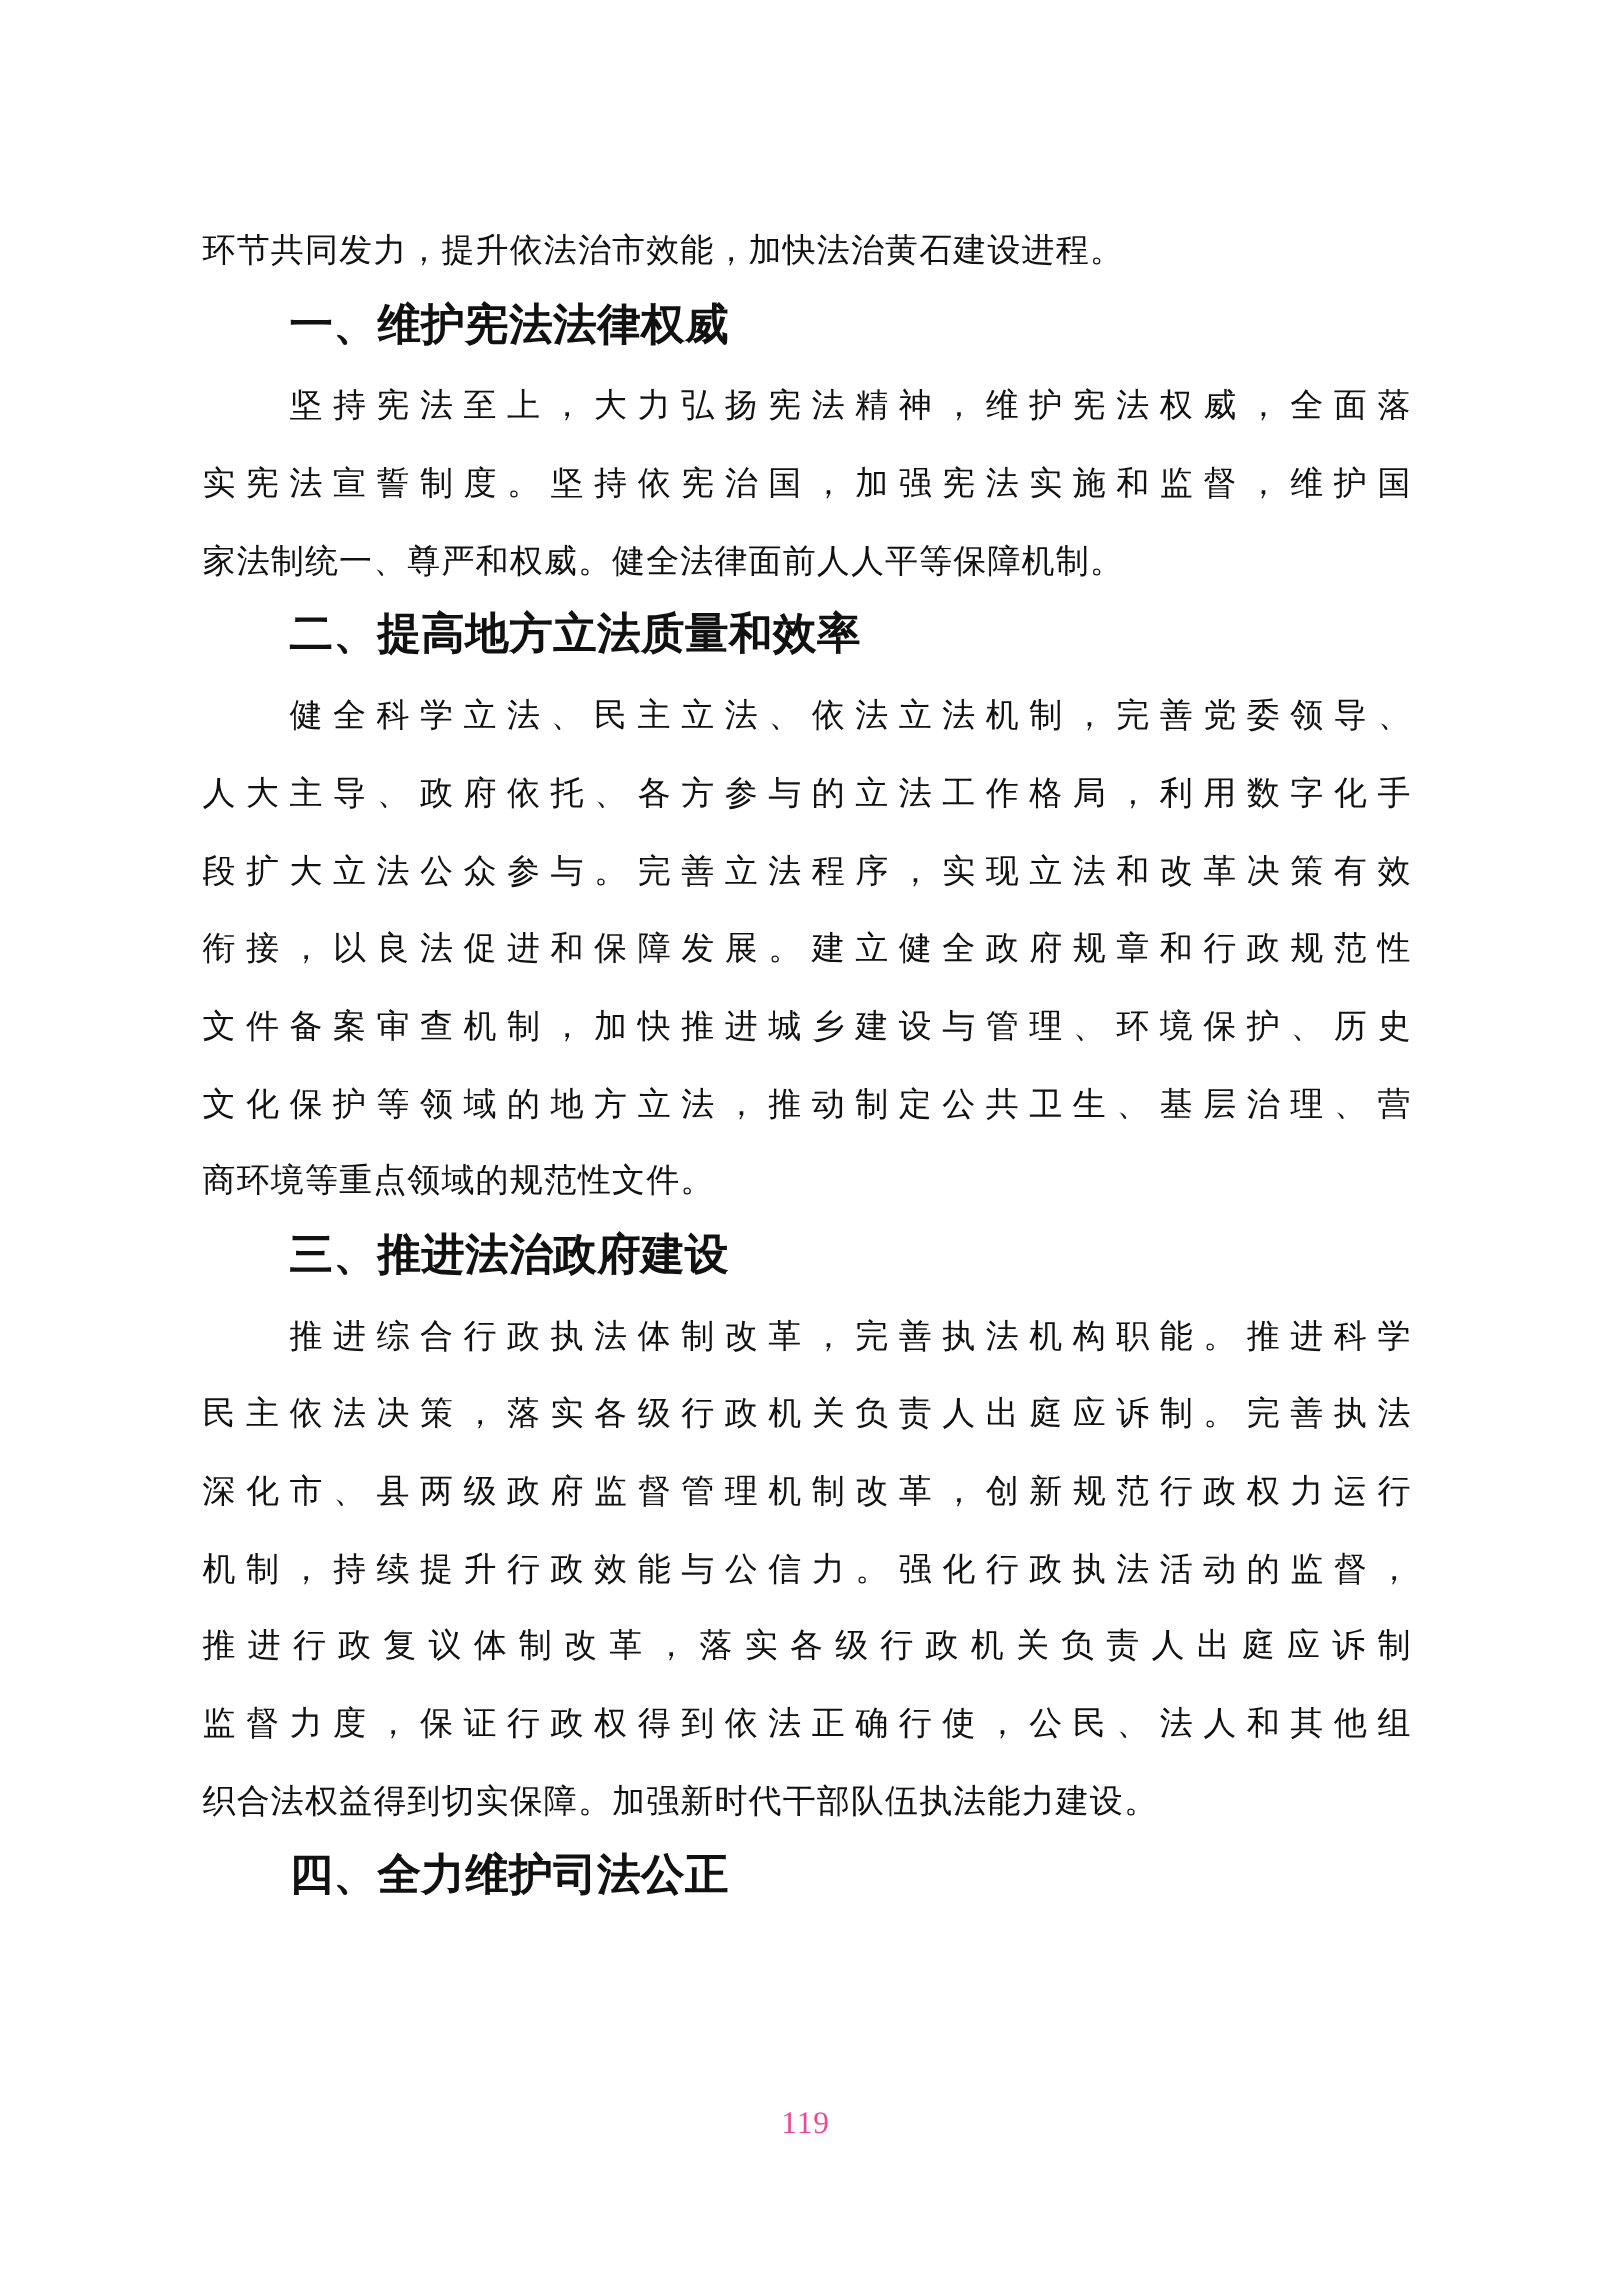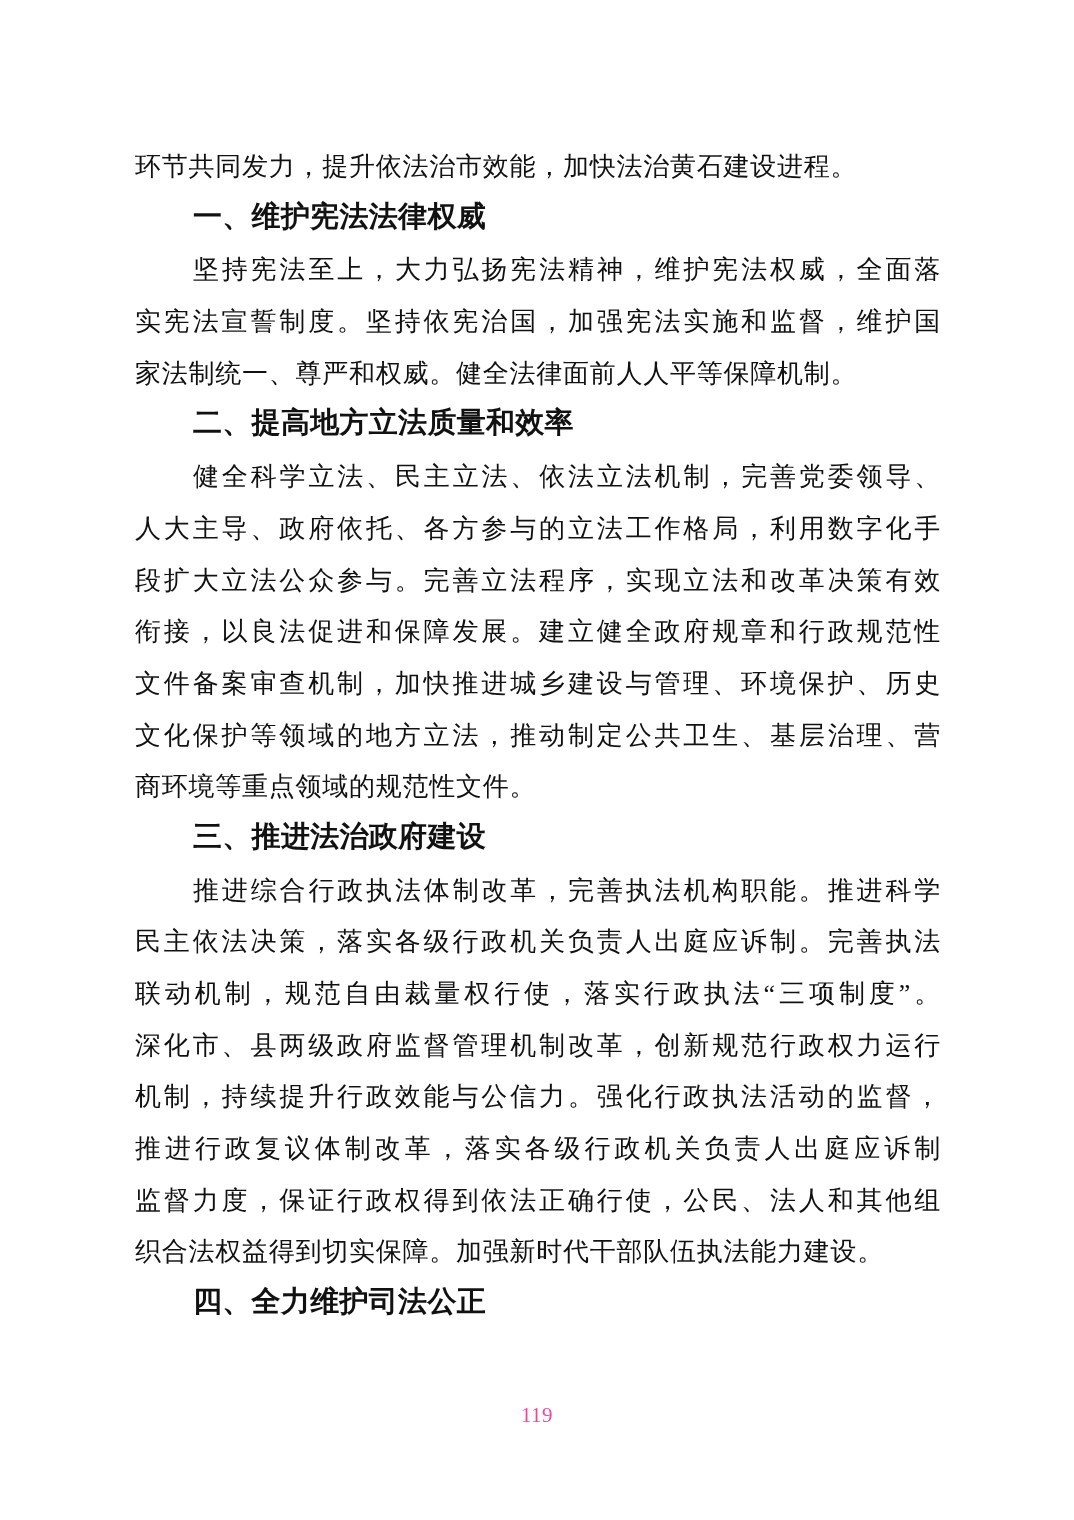--- a/index.html
+++ b/index.html
@@ -17,21 +17,21 @@
   }
   .text-block {
     position: absolute;
     left: 135px;
     top: 141px;
     width: 806px;
   }
   .ln {
     height: 51.7px;
     line-height: 51.7px;
-    font-size: 26px;
+    font-size: 22px;
     letter-spacing: 0.75px;
     font-family: "Liberation Serif", "DejaVu Serif", serif;
     font-weight: 400;
     text-align: left;
   }
   .just {
     text-align: justify;
     text-align-last: justify;
   }
   .indent {
@@ -72,21 +72,20 @@
     <div class="ln body indent just">健全科学立法、民主立法、依法立法机制，完善党委领导、</div>
     <div class="ln body just">人大主导、政府依托、各方参与的立法工作格局，利用数字化手</div>
     <div class="ln body just">段扩大立法公众参与。完善立法程序，实现立法和改革决策有效</div>
     <div class="ln body just">衔接，以良法促进和保障发展。建立健全政府规章和行政规范性</div>
     <div class="ln body just">文件备案审查机制，加快推进城乡建设与管理、环境保护、历史</div>
     <div class="ln body just">文化保护等领域的地方立法，推动制定公共卫生、基层治理、营</div>
     <div class="ln body">商环境等重点领域的规范性文件。</div>
     <div class="ln head">三、推进法治政府建设</div>
     <div class="ln body indent just">推进综合行政执法体制改革，完善执法机构职能。推进科学</div>
     <div class="ln body just">民主依法决策，落实各级行政机关负责人出庭应诉制。完善执法</div>
-    <div class="ln body just">联动机制，规范自由裁量权行使，落实行政执法“三项制度”。</div>
     <div class="ln body just">深化市、县两级政府监督管理机制改革，创新规范行政权力运行</div>
     <div class="ln body just">机制，持续提升行政效能与公信力。强化行政执法活动的监督，</div>
     <div class="ln body just">推进行政复议体制改革，落实各级行政机关负责人出庭应诉制</div>
     <div class="ln body just">监督力度，保证行政权得到依法正确行使，公民、法人和其他组</div>
     <div class="ln body">织合法权益得到切实保障。加强新时代干部队伍执法能力建设。</div>
     <div class="ln head">四、全力维护司法公正</div>
   </main>
   <div class="footer">119</div>
 </div>
 

